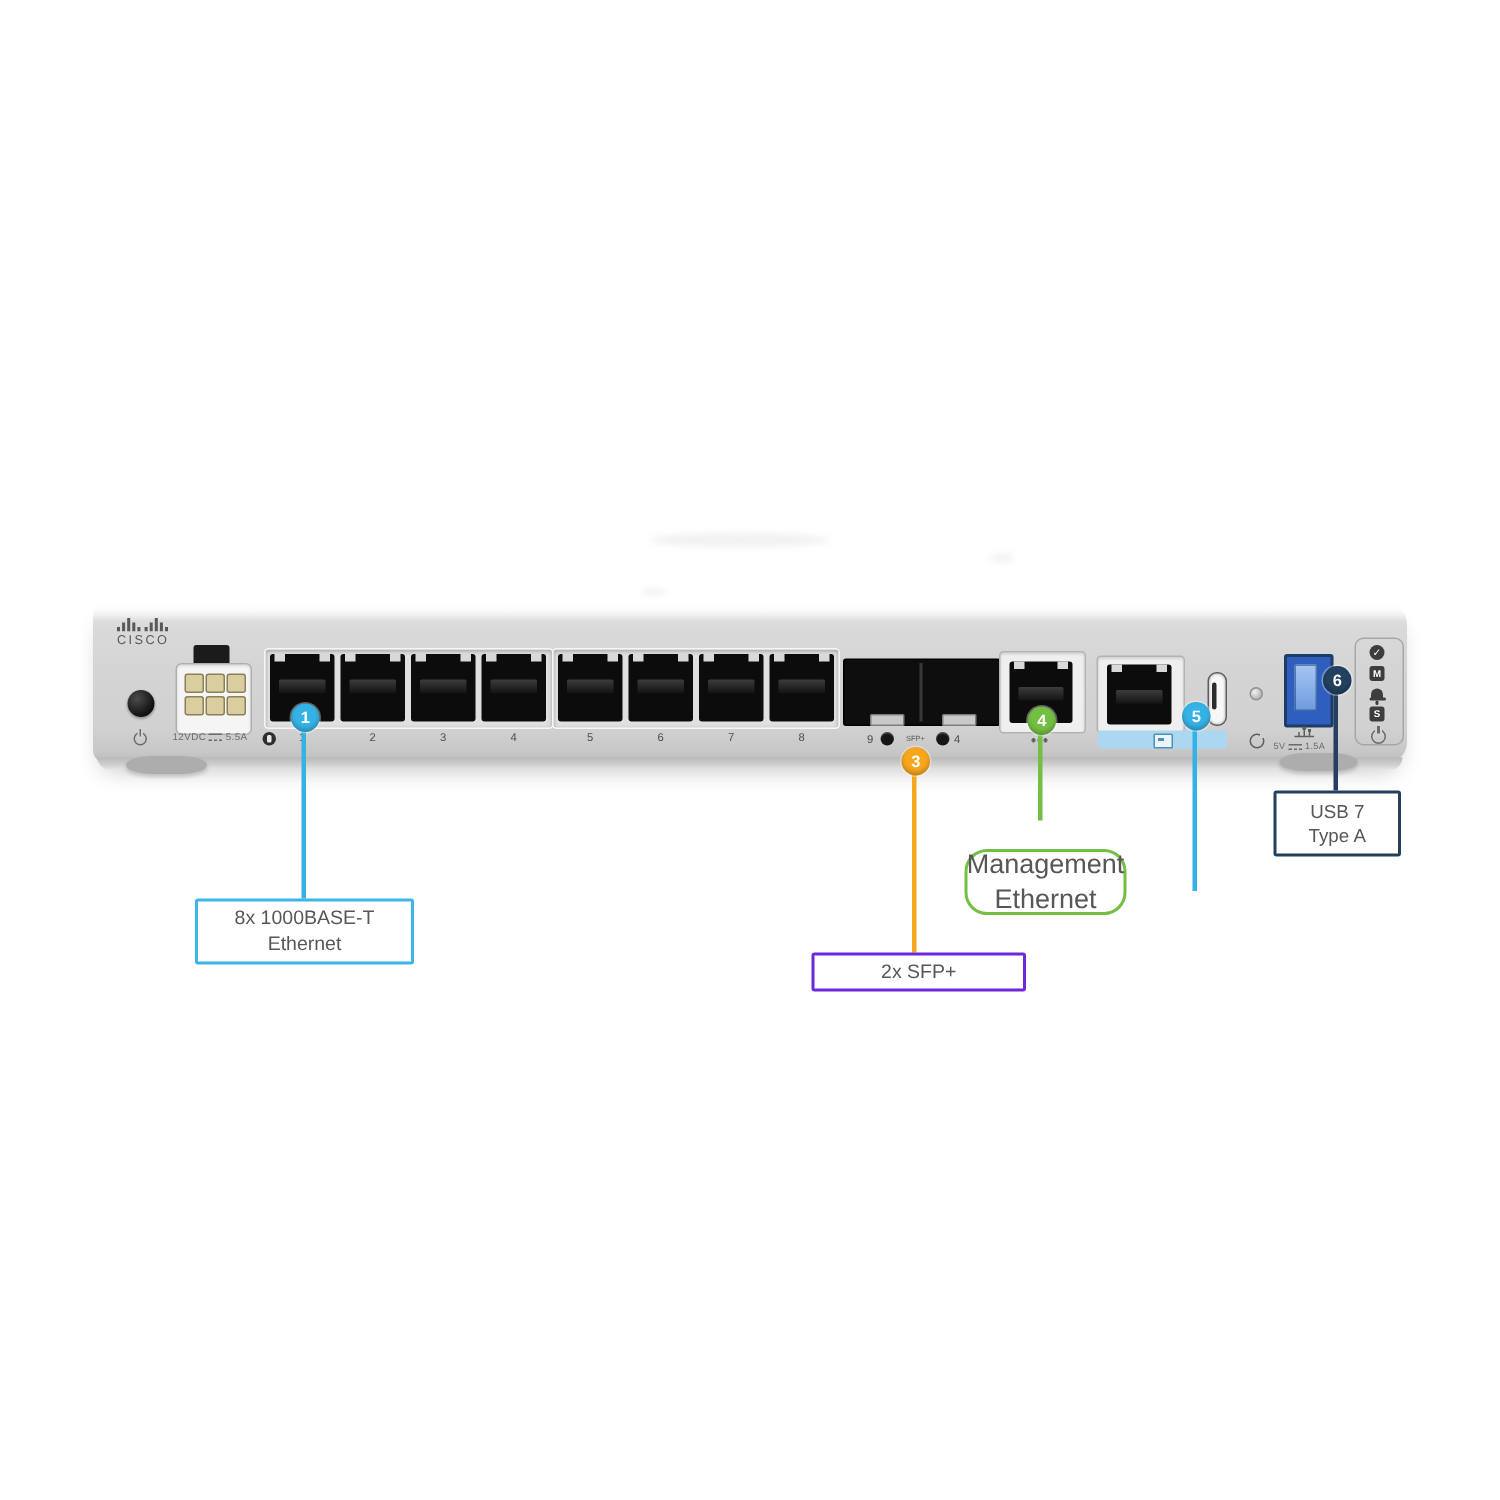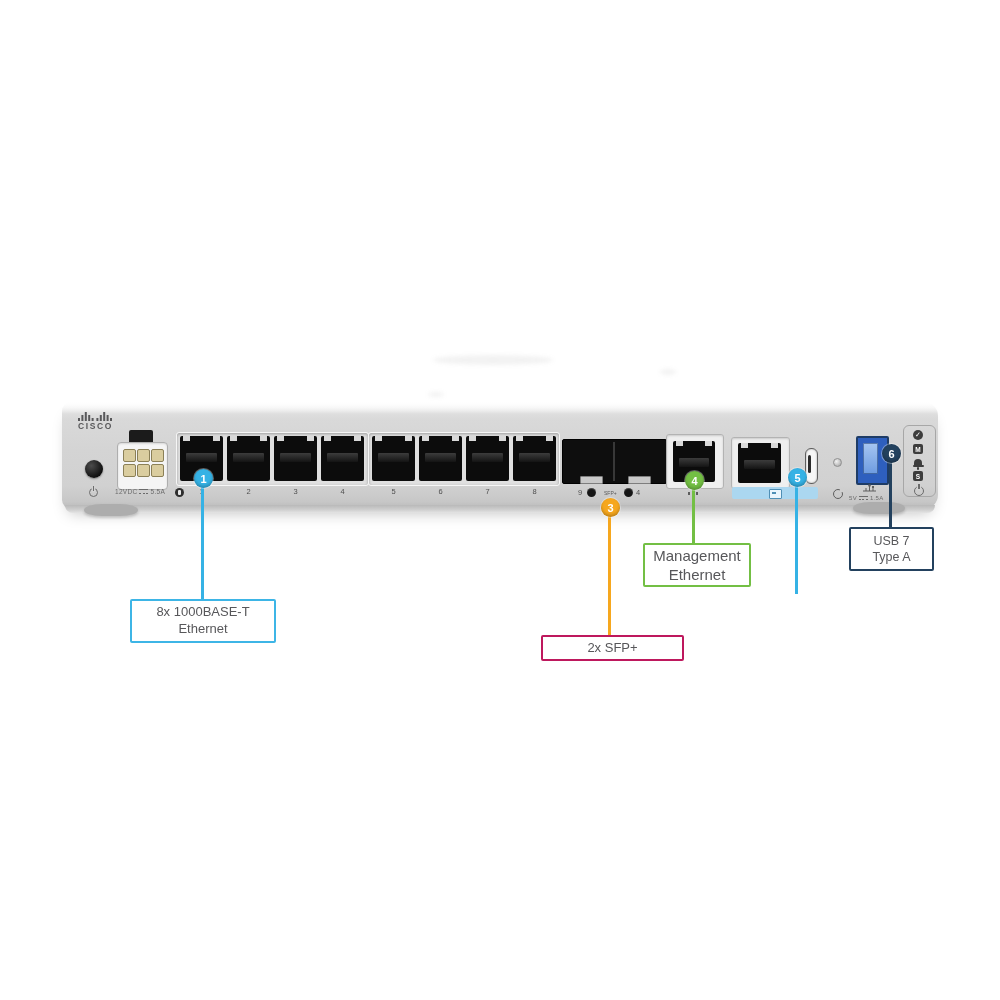--- a/index.html
+++ b/index.html
@@ -77,40 +77,40 @@
     font-size:6.5px;font-weight:bold;display:flex;align-items:center;justify-content:center;}
   .led-ci{position:absolute;width:10px;height:10px;background:#3d3d3d;border-radius:50%;color:#fff;
     font-size:7px;display:flex;align-items:center;justify-content:center;}
   .bell{position:absolute;width:8px;height:7px;background:#3d3d3d;border-radius:4px 4px 1px 1px;}
   .bell::before{content:"";position:absolute;left:-1.5px;right:-1.5px;bottom:-1px;height:2px;
     background:#3d3d3d;border-radius:1px;}
   .bell::after{content:"";position:absolute;left:50%;bottom:-3.5px;width:2.5px;height:2.5px;
     margin-left:-1.25px;background:#3d3d3d;border-radius:50%;}
 
   
-  .cisco-brand{position:absolute;left:78px;top:421px;font-size:8.5px;font-weight:bold;
+  .cisco-brand{position:absolute;left:78px;top:421px;font-size:8.5px;font-weight:normal;
     letter-spacing:1.6px;color:#58585a;}
   .pwr-btn{position:absolute;left:85px;top:460px;width:18px;height:18px;border-radius:50%;
     background:radial-gradient(circle at 35% 32%,#4c4c4c,#0e0e0e 72%);
     box-shadow:0 1px 2px rgba(0,0,0,0.4);}
   .pconn{position:absolute;left:117px;top:442px;width:49px;height:46px;background:#f5f5f5;
     border:1.6px solid #aeaeae;border-radius:4px;box-shadow:inset 0 1px 2px rgba(0,0,0,0.12);}
   .pclip{position:absolute;left:129px;top:430px;width:24px;height:14px;background:#1b1b1b;border-radius:2px;}
   .pin{position:absolute;width:11px;height:11px;background:#dacd9f;border:1px solid #8b8057;border-radius:2px;}
 
   
   .badge{position:absolute;width:19px;height:19px;border-radius:50%;color:#fff;font-size:11px;
     font-weight:bold;display:flex;align-items:center;justify-content:center;
     box-shadow:inset 0 -2px 3px rgba(0,0,0,0.22), 0 0 0 1px rgba(255,255,255,0.35);z-index:6;}
   .cline{position:absolute;width:2.5px;z-index:5;}
   .lbox{position:absolute;background:#fff;border-radius:2px;color:#57575a;display:flex;
     flex-direction:column;align-items:center;justify-content:center;text-align:center;
     line-height:1.28;z-index:6;}
   .cyan-bg{background:#35b2e5;} .cyan-bd{border:2px solid #3db5e6;}
-  .orange-bg{background:#f6a71e;} .orange-bd{border:2px solid #be185d;}
+  .orange-bg{background:#f6a71e;} .orange-bd{border:2px solid #6d28d9;}
   .green-bg{background:#73bf44;} .green-bd{border:2px solid #73bf44;}
   .navy-bg{background:#23415e;} .navy-bd{border:2px solid #23415e;}
 </style>
 </head>
 <body>
 
 <div class="stage">
 
   <div class="smudge" style="left:433px;top:355px;width:120px;height:10px;"></div>
   <div class="smudge" style="left:660px;top:369px;width:16px;height:6px;"></div>
@@ -263,21 +263,21 @@
   </div>
 
   <div class="cline orange-bg" style="left:608px;top:515px;height:120px;"></div>
   <div class="badge orange-bg" style="left:601px;top:498px;">3</div>
   <div class="lbox orange-bd" style="left:541px;top:635px;width:139px;height:22px;font-size:13px;">
     <span>2x SFP+</span>
   </div>
 
   <div class="cline green-bg" style="left:692px;top:488px;height:59px;"></div>
   <div class="badge green-bg" style="left:685px;top:471px;">4</div>
-  <div class="lbox green-bd" style="left:643px;top:543px;width:104px;height:40px;font-size:15px;">
+  <div class="lbox green-bd" style="left:643px;top:566px;width:104px;height:40px;font-size:18px;border-radius:15px;">
     <span>Management</span>
     <span>Ethernet</span>
   </div>
 
   <div class="cline cyan-bg" style="left:795px;top:484px;height:110px;"></div>
   <div class="badge cyan-bg" style="left:788px;top:468px;">5</div>
 
   <div class="cline navy-bg" style="left:889px;top:461px;height:66px;"></div>
   <div class="badge navy-bg" style="left:882px;top:444px;">6</div>
   <div class="lbox navy-bd" style="left:849px;top:527px;width:81px;height:40px;font-size:12.5px;">

